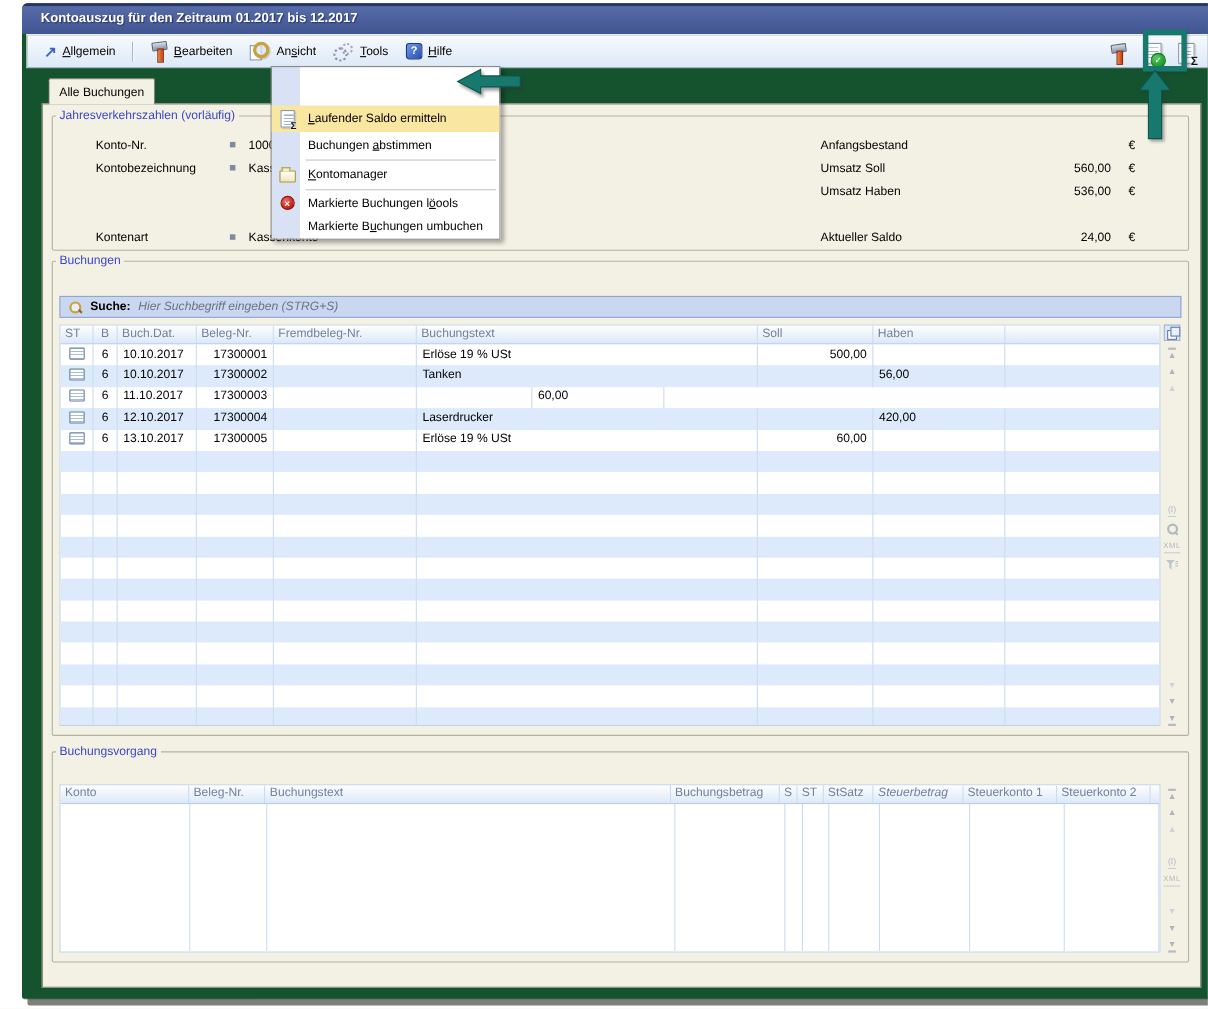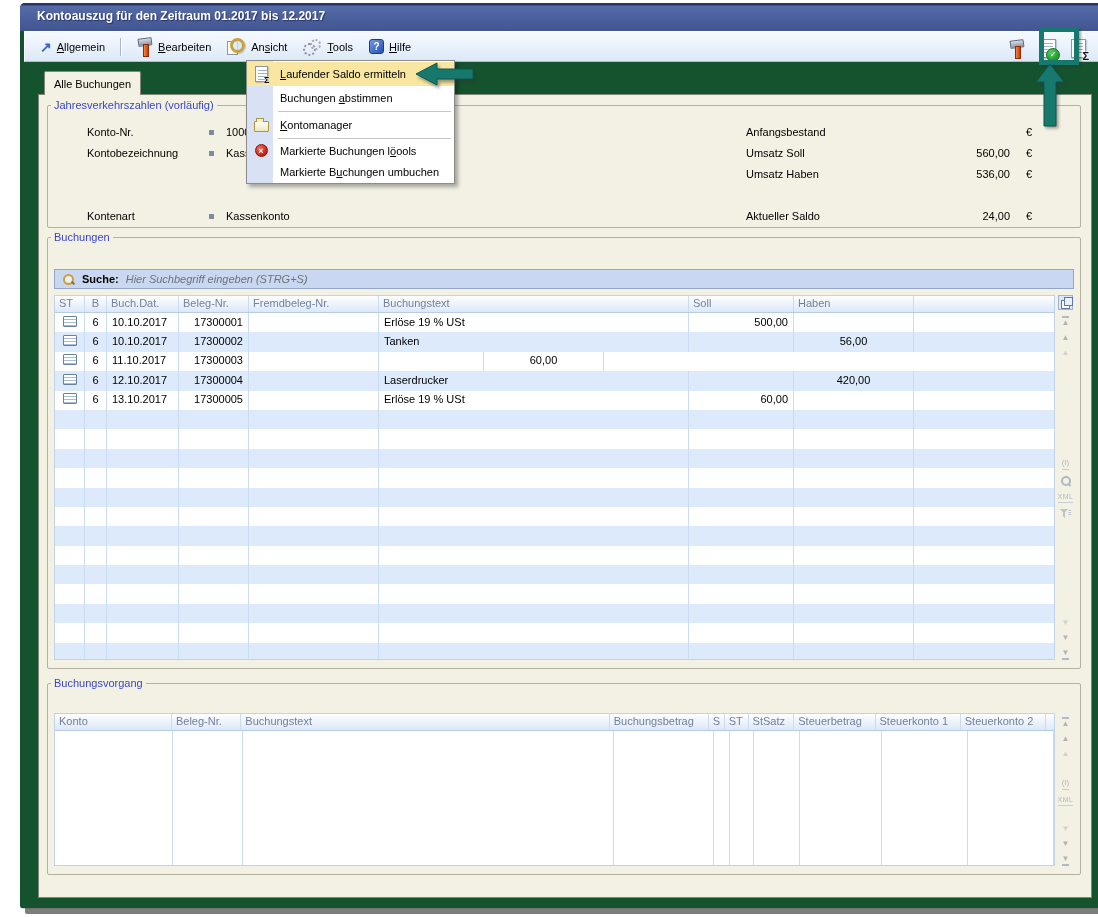--- a/index.html
+++ b/index.html
@@ -108,21 +108,21 @@
   
   .tablewrap { position:absolute; left:6px; top:52px; right:6px; bottom:8px; display:flex; align-items:stretch; }
   .tgrid { flex:1; display:flex; flex-direction:column; border:1px solid #C2D2E8; background:#fff; overflow:hidden; }
   .thead { display:flex; height:17px; background:linear-gradient(#FEFEFF,#DCE8F8); border-bottom:1px solid #B9CCE6; flex:none; }
   .th { font-size:11px; color:#72819E; padding:1px 4px; border-right:1px solid #CBDCF2; white-space:nowrap; overflow:hidden; }
   .tbody { flex:1; overflow:hidden; }
   .trow { display:flex; height:19.4px; }
   .trow.alt { background:#DCEAFB; }
   .tc { font-size:11px; padding:2.5px 5px; border-right:1px solid #CBDCF2; white-space:nowrap; overflow:hidden; }
   .c0{width:30px;} .c1{width:22px; text-align:center;} .c2{width:72px;} .c3{width:70px; text-align:right;}
-  .c4{width:130px;} .c5{width:310px;} .c6{width:105px; text-align:right;} .c7{width:120px; text-align:center;}
+  .c4{width:130px;} .c5{width:310px;} .c6{width:105px; text-align:right;} .c7{width:120px; text-align:left;}
   .c8{flex:1; border-right:none;}
   .th.c3,.th.c6,.th.c7{ text-align:left; }
   .sticon { display:block; width:14px; height:11px; margin:0 auto; border:1px solid #68809E;
     background:repeating-linear-gradient(180deg,#fff 0 2px,#A8BCD8 2px 3px); border-radius:1px; }
   
   .strip { width:17px; margin-left:2px; display:flex; flex-direction:column; align-items:center; flex:none; }
   .picker { width:15px; height:15px; background:#DCE8F8; border:1px solid #9FB4D4; margin-bottom:6px; position:relative; }
   .picker::before { content:""; position:absolute; left:2px; top:4px; width:7px; height:7px; border:1px solid #5E7BA8; background:#fff; }
   .picker::after { content:""; position:absolute; left:5px; top:1px; width:7px; height:7px; border:1px solid #5E7BA8; background:#E8F0FA; }
   .s-top,.s-bot { display:flex; flex-direction:column; align-items:center; gap:7px; }
@@ -135,32 +135,32 @@
   .s-xml { font-size:7px; letter-spacing:.5px; color:#B2B8C2; border-bottom:1px solid #C8CED6; padding-bottom:2px; }
   .s-mag { width:11px; height:11px; position:relative; }
   .s-mag::before { content:""; position:absolute; left:1px; top:0; width:6px; height:6px; border:2px solid #B2B8C2; border-radius:50%; }
   .s-mag::after { content:""; position:absolute; left:8px; top:8px; width:3px; height:2px; background:#B2B8C2; transform:rotate(45deg); }
   
   .t2wrap { position:absolute; left:6px; top:24px; right:6px; bottom:8px; display:flex; align-items:stretch; }
   .t2grid { flex:1; display:flex; flex-direction:column; border:1px solid #C2D2E8; background:#fff; overflow:hidden; }
   .t2body { flex:1; display:flex; }
   .kc { border-right:1px solid #CBDCF2; height:100%; }
   .k0{width:118px;} .k1{width:70px;} .k2{width:372px;} .k3{width:100px;} .k4{width:16px;} .k5{width:24px;}
-  .k6{width:46px;} .k7{width:82px;} .k8{width:86px;} .k9{width:86px;} .k10{flex:1; border-right:none;}
+  .k6{width:46px;} .k7{width:82px;font-style:italic;} .k8{width:86px;} .k9{width:86px;} .k10{flex:1; border-right:none;}
   
   .ddmenu {
     position:absolute; left:246px; top:60px; width:209px; z-index:50;
     background:linear-gradient(90deg,#D9E2F4 0,#D9E2F4 26px,#fff 26px);
     border:1px solid #8C8C8C; box-shadow:3px 3px 4px rgba(0,0,0,.32);
     padding:1px 0;
   }
   .mitem { display:flex; align-items:center; height:24px; padding-left:4px; cursor:default; }
   .mitem.short { height:21px; }
   .mitem .gutter { width:20px; display:flex; justify-content:center; margin-right:9px; flex:none; }
-  .mitem.hl { background:#F9E6A0; }
+  .mitem.hl { background:#F9E6A0;margin-top:34px; }
   .msep { height:1px; background:#C6C6C6; margin:1px 3px 1px 31px; }
   .mini-doc { width:13px; height:16px; }
   .mini-doc.sigma::after { font-size:9px; right:-3px; bottom:-4px; }
   
   .arrow-menu { position:absolute; left:414px; top:60px; z-index:60; filter:drop-shadow(2px 3px 1.5px rgba(50,50,50,.45)); }
   .arrow-toolbar { position:absolute; left:1033px; top:62px; z-index:60; filter:drop-shadow(2px 2px 1.5px rgba(50,50,50,.45)); }
   .focusbox { position:absolute; left:1039px; top:27px; width:40px; height:38px; z-index:55;
     border:5px solid #17796E; box-shadow:2px 2px 2px rgba(50,50,50,.4); }
 </style>
 </head>

